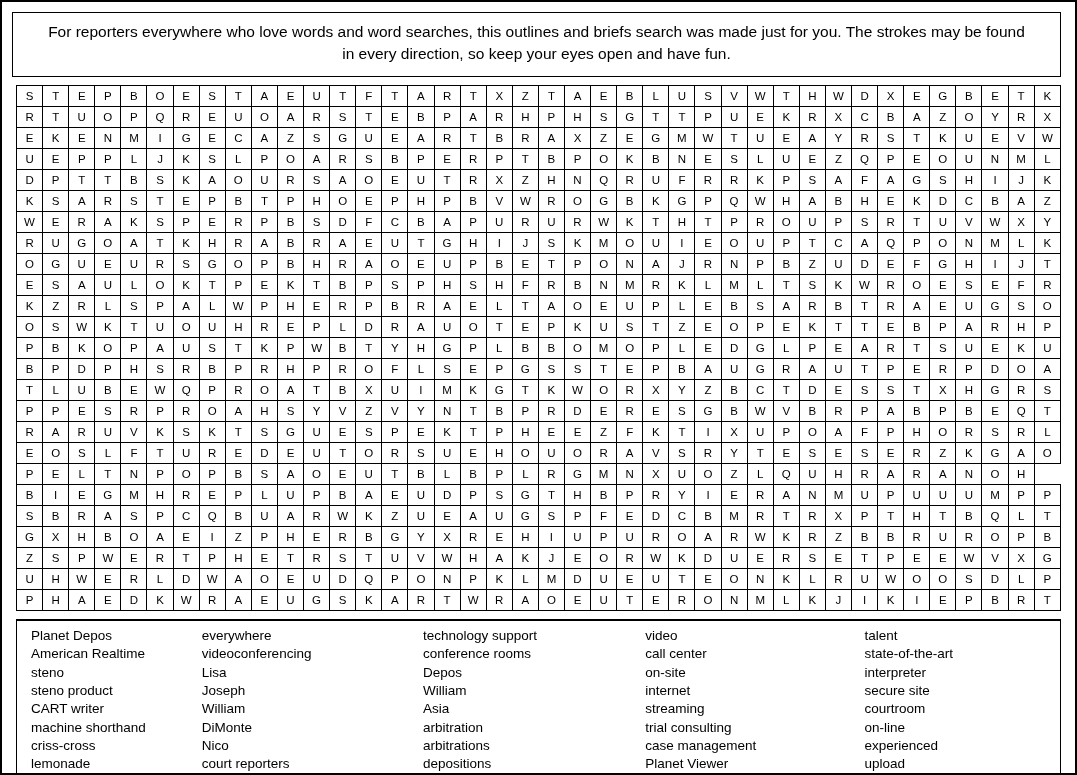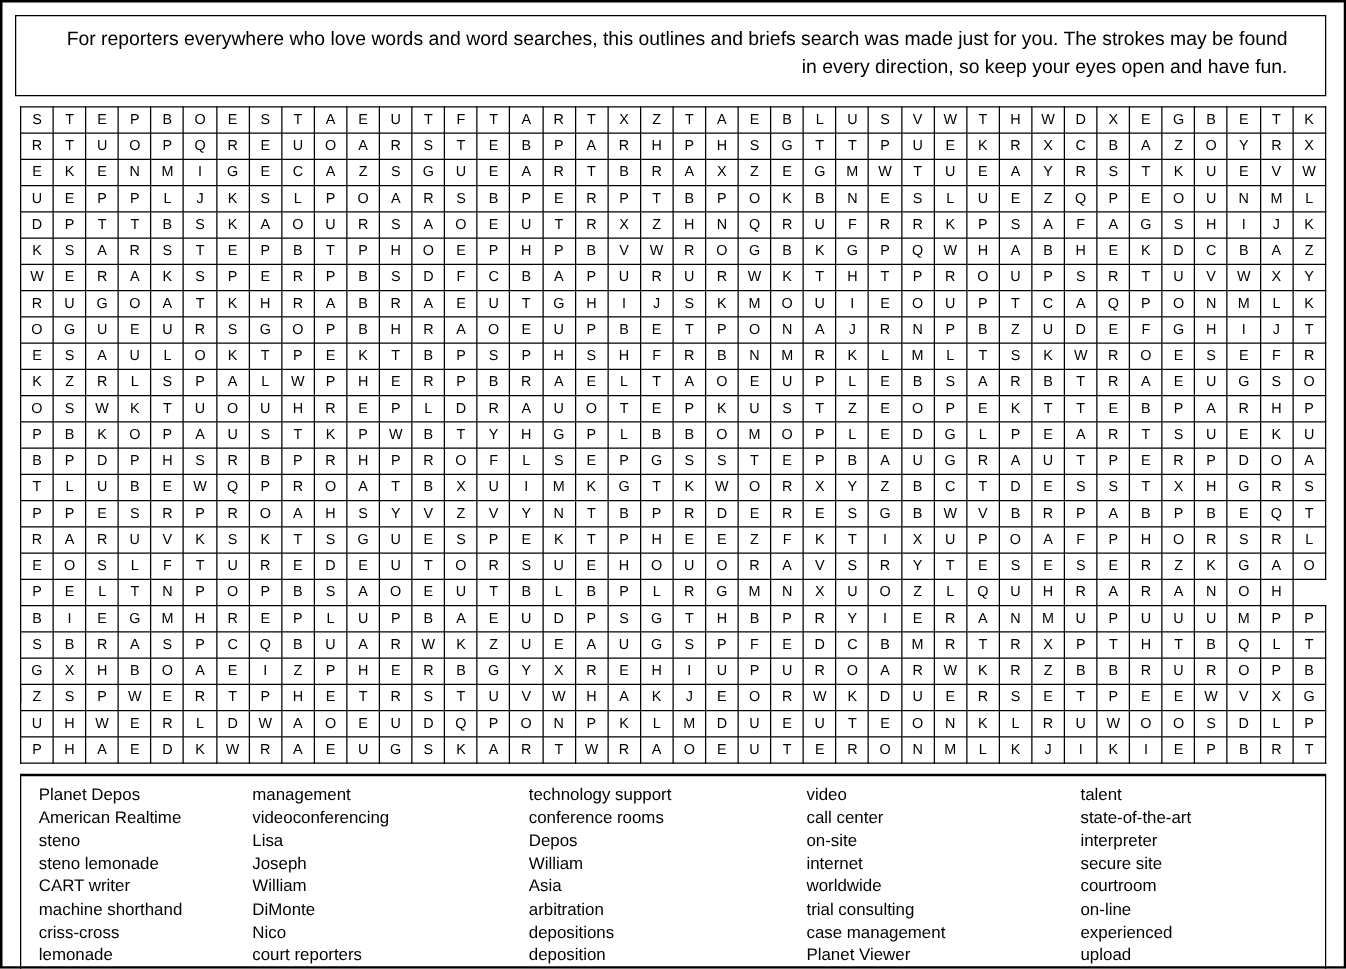--- a/index.html
+++ b/index.html
@@ -22,21 +22,21 @@
     border: 2px solid #000000;
     background: #ffffff;
     padding: 8px 10px 0 10px;
   }
   
   .intro-box {
     box-sizing: border-box;
     border: 1px solid #000000;
     margin: 2px 4px 8px 0;
     padding: 8px 30px 10px 30px;
-    text-align: right;
+    text-align: center;
     font-size: 15.5px;
     line-height: 1.45;
   }
   
   .grid-wrap {
     margin: 0 4px;
   }
   table.grid {
     border-collapse: collapse;
     table-layout: fixed;
@@ -1158,54 +1158,55 @@
   </div>
 
   <div class="notch"></div>
 
   <div class="wordlist-wrap">
     <div class="wordlist">
         <div class="wl-col">
           <div class="wl-item">Planet Depos</div>
           <div class="wl-item">American Realtime</div>
           <div class="wl-item">steno</div>
-          <div class="wl-item">steno lemonade</div>
+          <div class="wl-item">steno product</div>
           <div class="wl-item">CART writer</div>
           <div class="wl-item">machine shorthand</div>
           <div class="wl-item">criss-cross</div>
           <div class="wl-item">lemonade</div>
           <div class="wl-item">fabulous</div>
         </div>
         <div class="wl-col">
-          <div class="wl-item">management</div>
+          <div class="wl-item">everywhere</div>
           <div class="wl-item">videoconferencing</div>
           <div class="wl-item">Lisa</div>
           <div class="wl-item">Joseph</div>
           <div class="wl-item">William</div>
           <div class="wl-item">DiMonte</div>
           <div class="wl-item">Nico</div>
           <div class="wl-item">court reporters</div>
           <div class="wl-item">stenographer</div>
         </div>
         <div class="wl-col">
           <div class="wl-item">technology support</div>
           <div class="wl-item">conference rooms</div>
           <div class="wl-item">Depos</div>
           <div class="wl-item">William</div>
           <div class="wl-item">Asia</div>
           <div class="wl-item">arbitration</div>
+          <div class="wl-item">arbitrations</div>
           <div class="wl-item">depositions</div>
           <div class="wl-item">deposition</div>
         </div>
         <div class="wl-col">
           <div class="wl-item">video</div>
           <div class="wl-item">call center</div>
           <div class="wl-item">on-site</div>
           <div class="wl-item">internet</div>
-          <div class="wl-item">worldwide</div>
+          <div class="wl-item">streaming</div>
           <div class="wl-item">trial consulting</div>
           <div class="wl-item">case management</div>
           <div class="wl-item">Planet Viewer</div>
         </div>
         <div class="wl-col">
           <div class="wl-item">talent</div>
           <div class="wl-item">state-of-the-art</div>
           <div class="wl-item">interpreter</div>
           <div class="wl-item">secure site</div>
           <div class="wl-item">courtroom</div>

